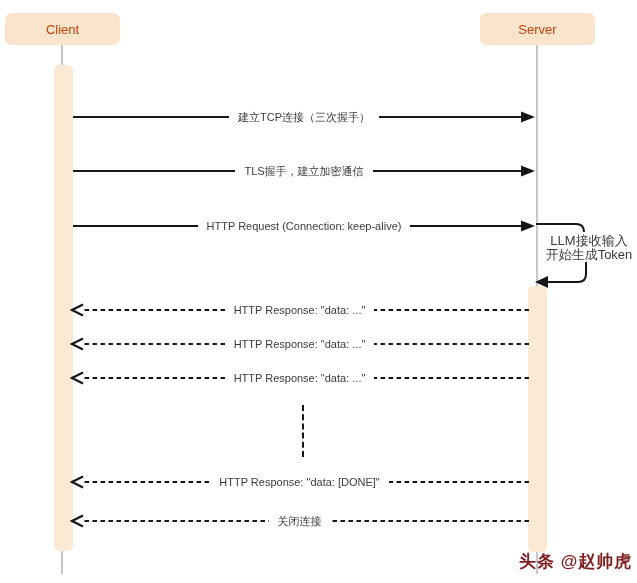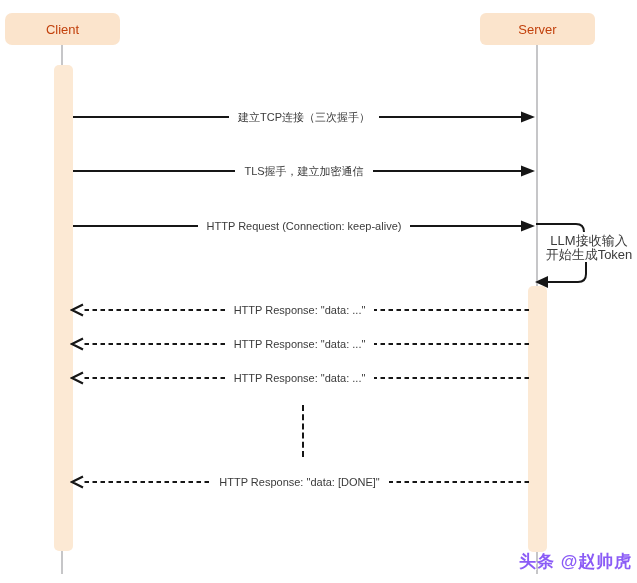--- a/index.html
+++ b/index.html
@@ -55,21 +55,21 @@
     text-align:center;white-space:nowrap;
   }
   
   .ellipsis-line{
     position:absolute;left:302px;top:405px;height:52px;width:0;
     border-left:2px dashed #161616;
   }
   
   .watermark{
     position:absolute;left:519px;top:550px;
-    font-size:17px;font-weight:700;color:#8b5cf6;
+    font-size:17px;font-weight:700;color:#7f1d1d;
     text-shadow:1px 1px 0 #ffffff;
     letter-spacing:1px;white-space:nowrap;
   }
 </style>
 </head>
 <body>
 
 <div class="canvas">
 
   <div class="lifeline client-lifeline"></div>
@@ -146,16 +146,23 @@
   <div class="ellipsis-line"></div>
 
   <div class="msg msg-dashed" style="top:475px">
     <svg width="459" height="14">
       <line x1="459" y1="7" x2="11" y2="7" stroke="#161616" stroke-width="2" stroke-dasharray="4.5 3.5"></line>
       <path d="M13,1.5 L2,7 L13,12.5" fill="none" stroke="#161616" stroke-width="2.2"></path>
     </svg>
     <span class="msg-label">HTTP Response: "data: [DONE]"</span>
   </div>
 
+  <div class="msg msg-dashed" style="top:514px">
+    <svg width="459" height="14">
+      <line x1="459" y1="7" x2="11" y2="7" stroke="#161616" stroke-width="2" stroke-dasharray="4.5 3.5"></line>
+      <path d="M13,1.5 L2,7 L13,12.5" fill="none" stroke="#161616" stroke-width="2.2"></path>
+    </svg>
+    <span class="msg-label">关闭连接</span>
+  </div>
 
   <div class="watermark">头条 @赵帅虎</div>
 
 </div>
 
 </body></html>

